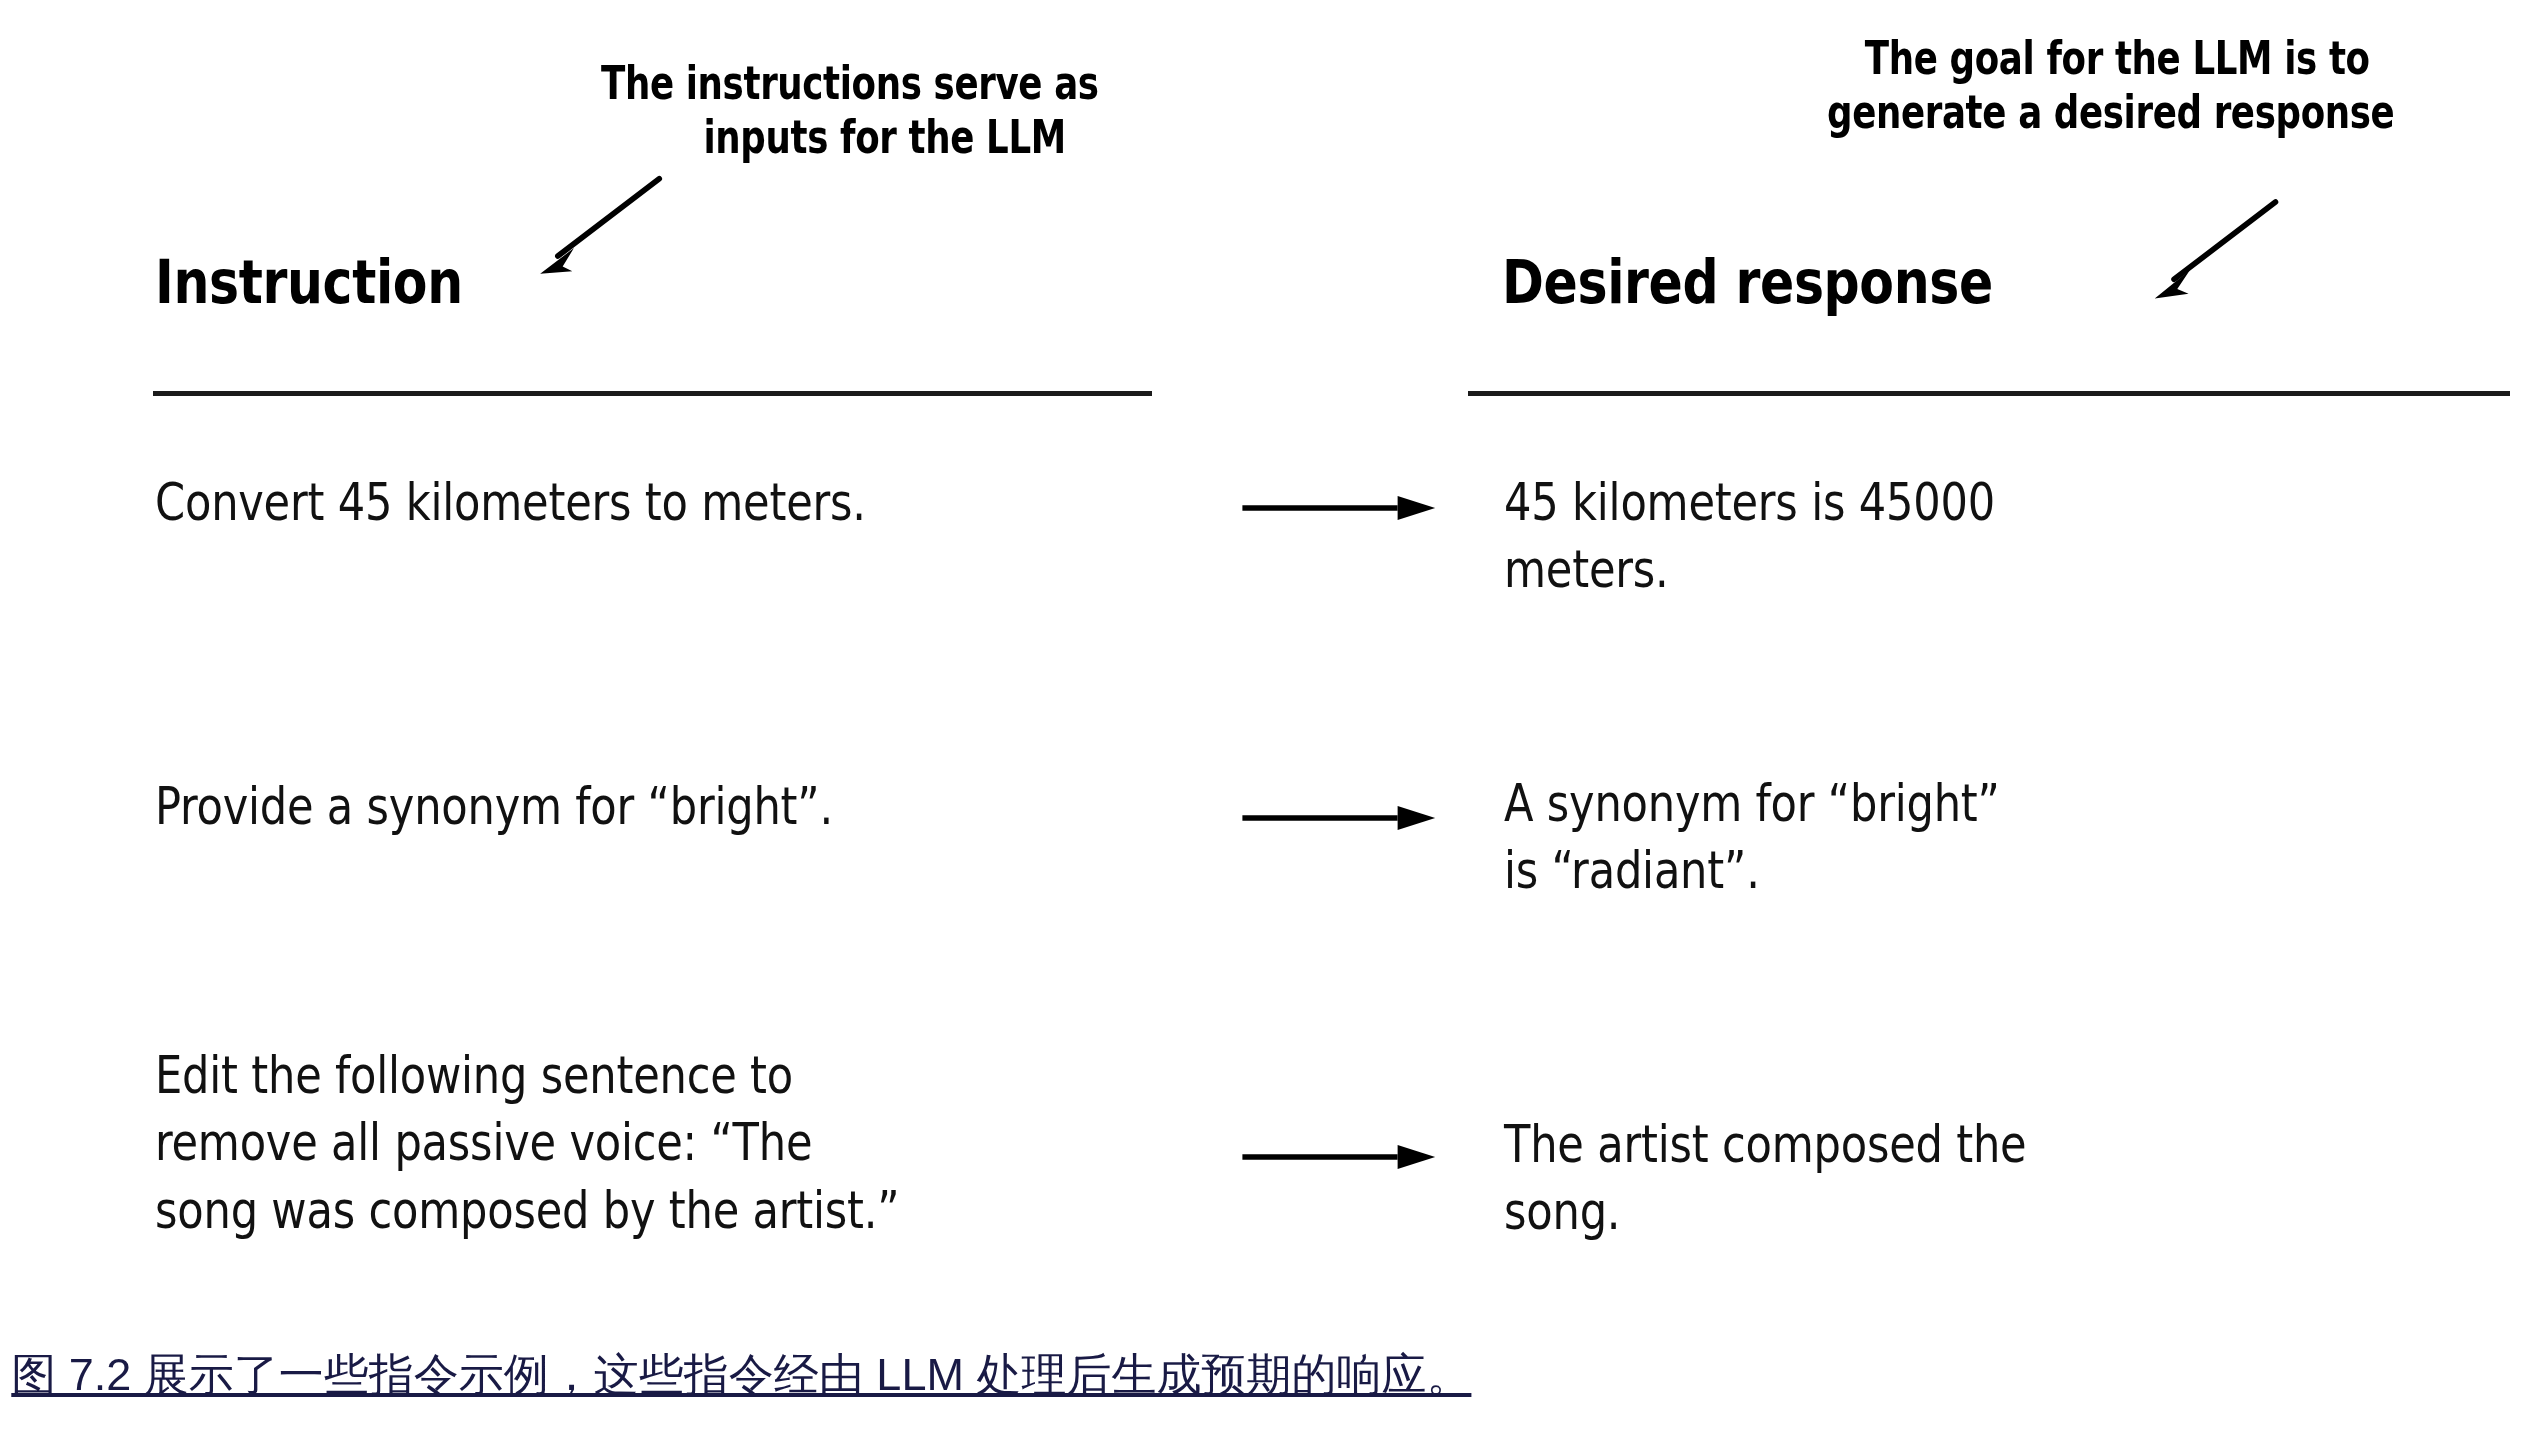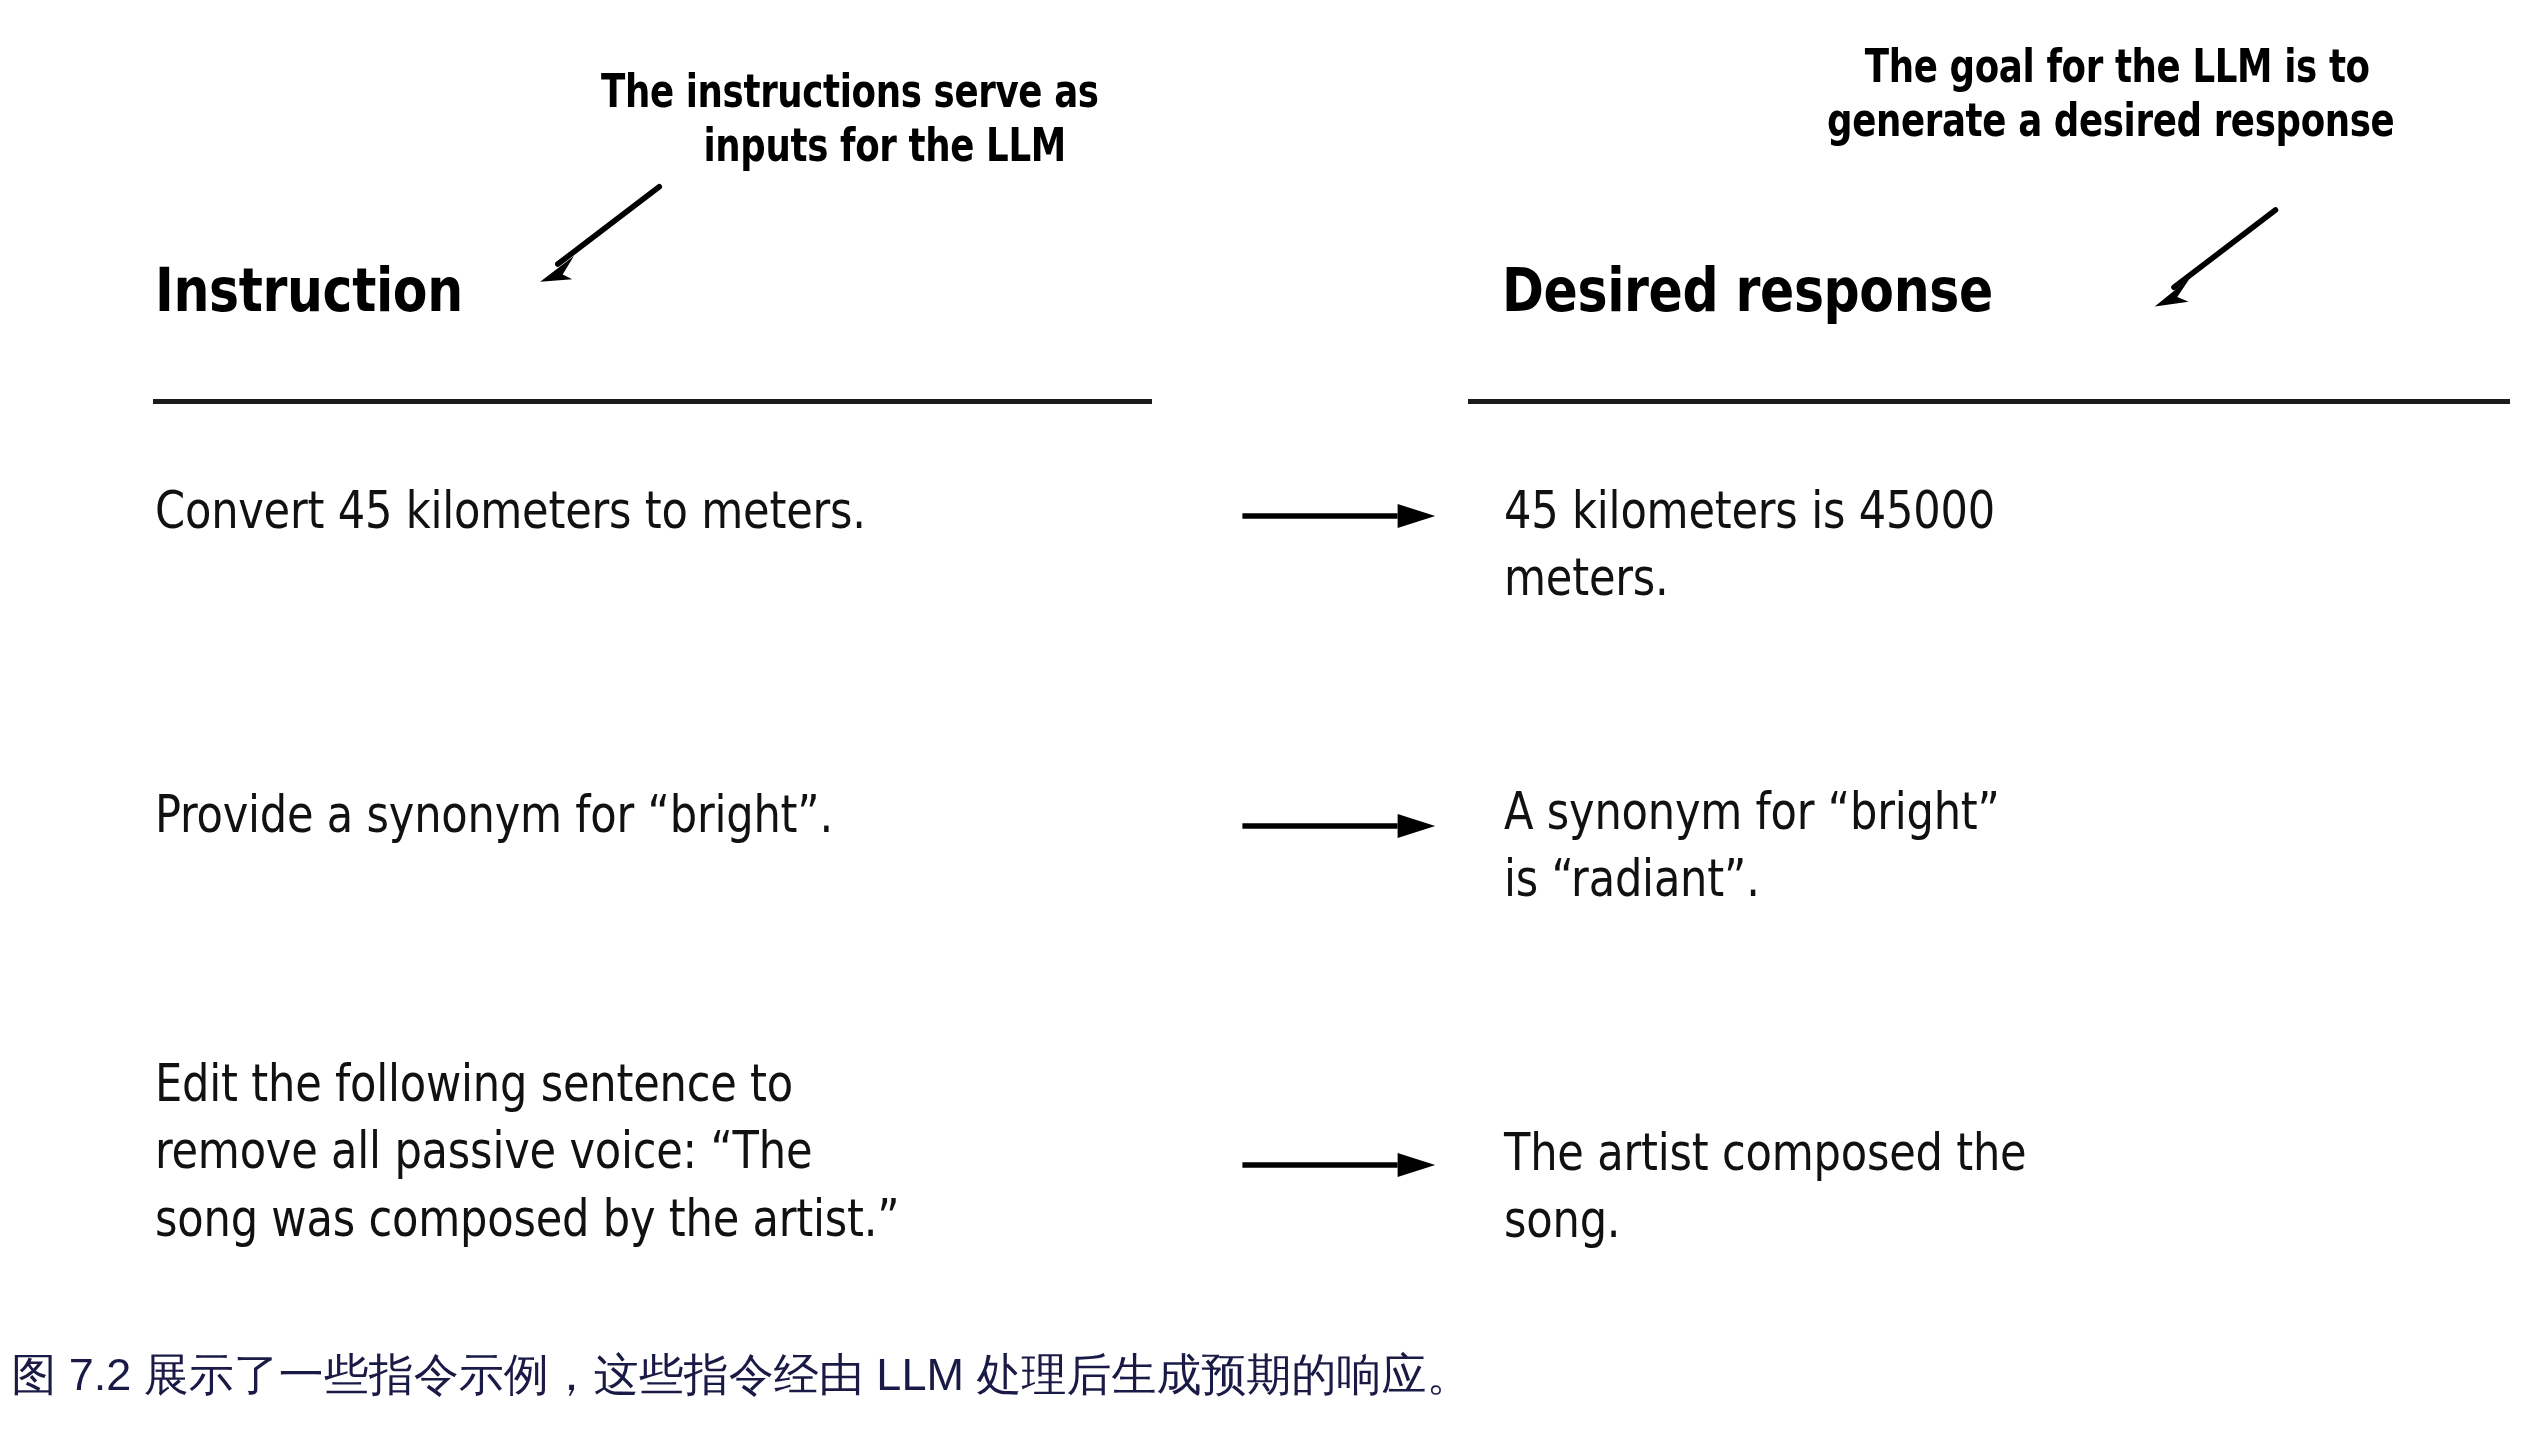--- a/index.html
+++ b/index.html
@@ -12,21 +12,21 @@
     height: 1455px;
     position: relative;
     overflow: hidden;
     font-family: "Liberation Sans", sans-serif;
     -webkit-font-smoothing: antialiased;
   }
 
   
   #figure {
     position: absolute;
-    left: 0; top: 16px;
+    left: 0; top: 8px;
     width: 2076px;
     height: 1323px;
   }
 
   
   .annotation {
     position: absolute;
     font-family: "Liberation Sans Narrow", "DejaVu Sans Condensed", "Liberation Sans", sans-serif;
     font-weight: bold;
     font-size: 46px;
@@ -123,20 +123,21 @@
   #caption {
     position: absolute;
     left: 11.3px;
     top: 1345px;
     width: 2500px;
     font-family: "Liberation Sans", "DejaVu Sans", sans-serif;
     font-size: 45px;
     line-height: 1.35;
     color: #191a45;
     white-space: nowrap;
+    text-decoration: underline;
   }
 </style>
 </head>
 <body>
 
 <div id="figure">
 
   <div class="annotation" id="annotation-left">
     <span class="ann-line">The instructions serve as</span>
     <span class="ann-line">inputs for the LLM</span>

